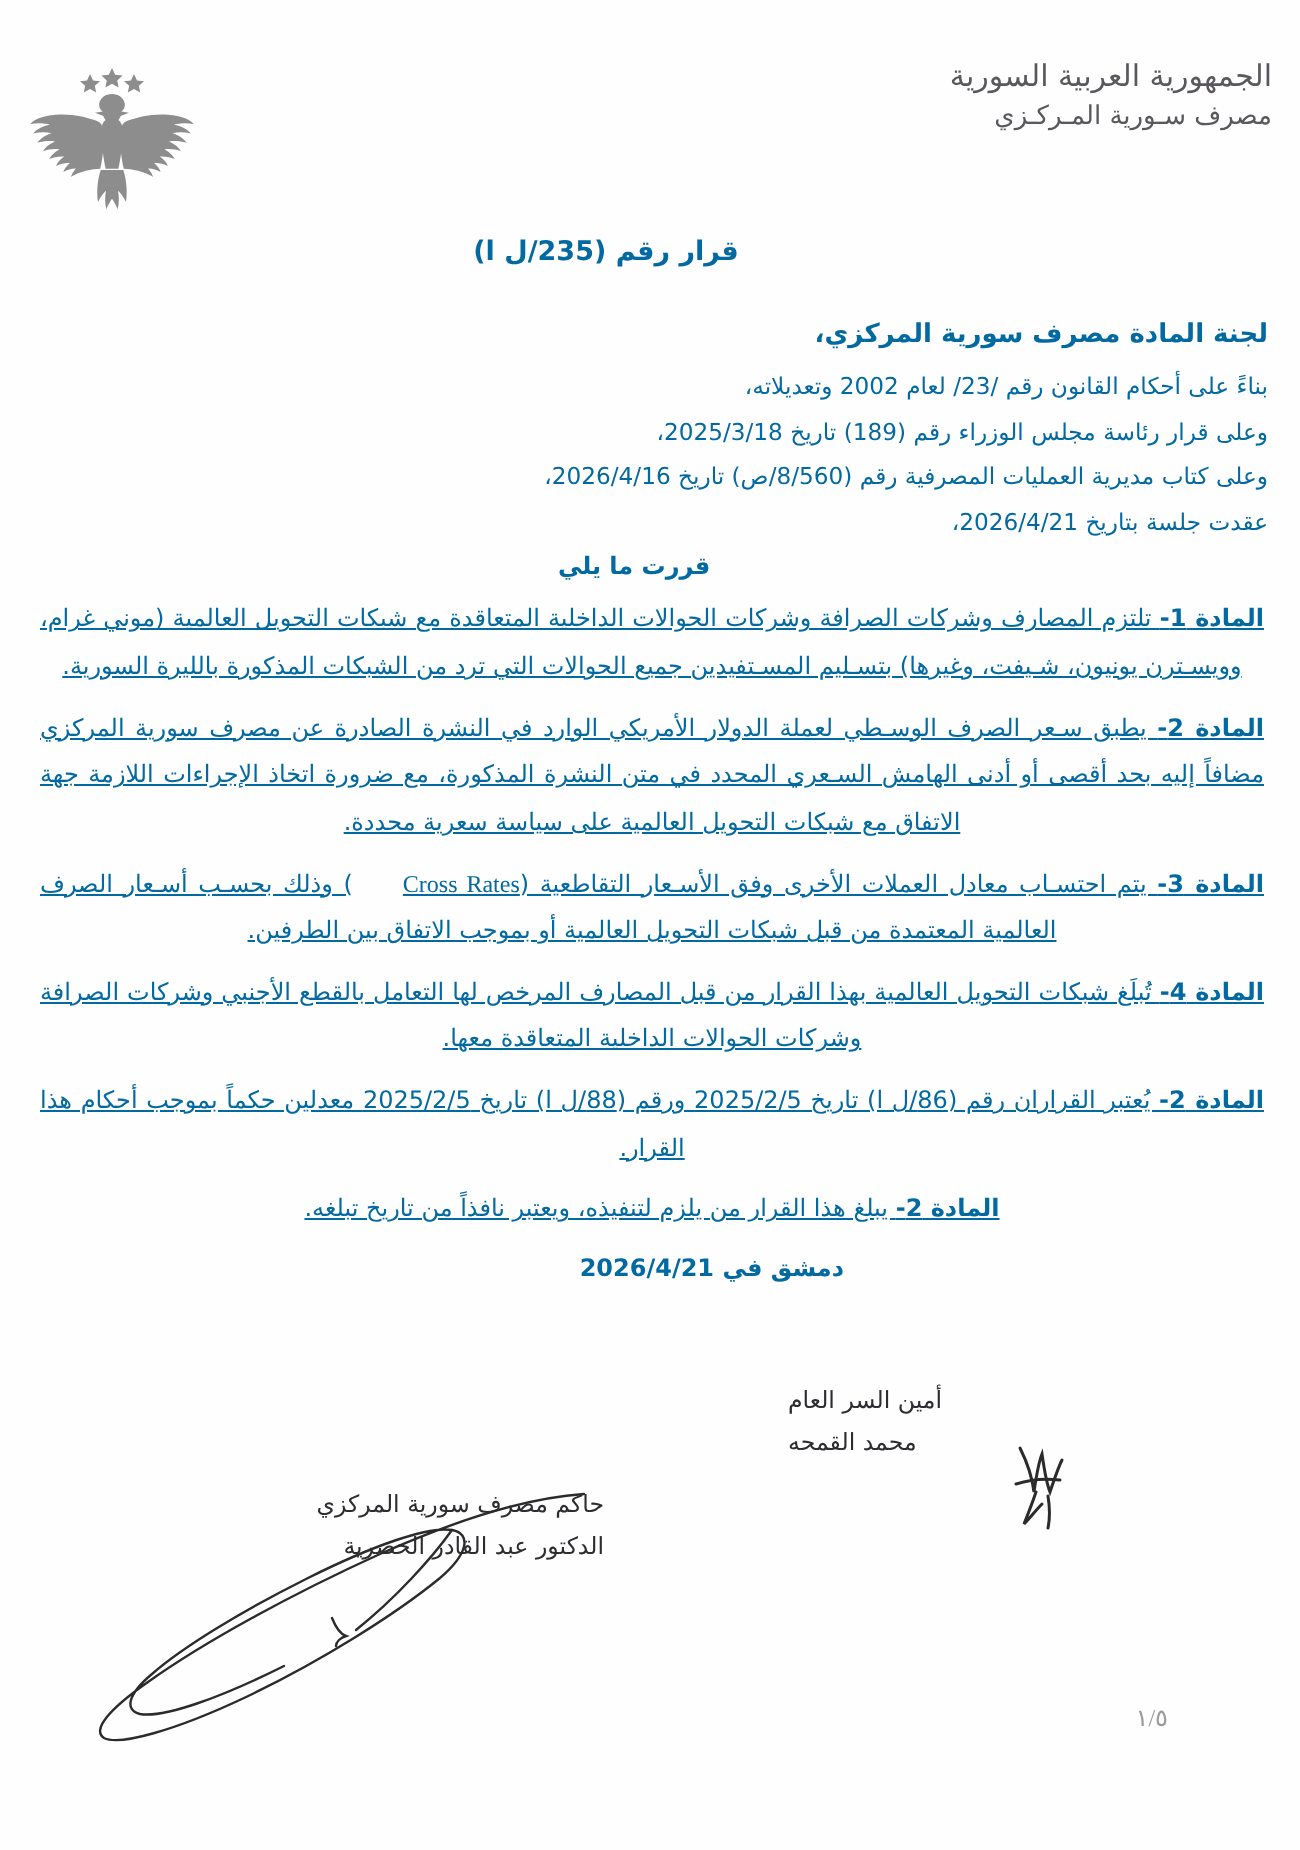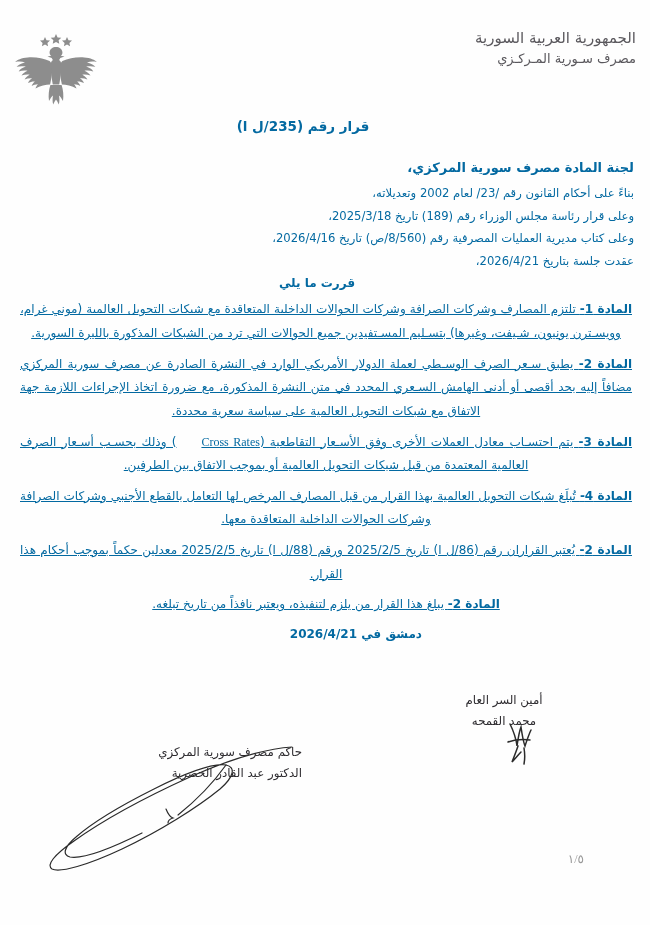--- a/index.html
+++ b/index.html
@@ -140,21 +140,21 @@
     padding-right: 206px;
   }
 
   
   .sig-secretary {
     position: absolute;
     top: 690px;
     right: 36px;
     width: 220px;
     direction: rtl;
-    text-align: center;
+    text-align: left;
     font-size: 11.8px;
     line-height: 1.75;
     color: #2e2c30;
   }
   .sig-governor {
     position: absolute;
     top: 742px;
     left: 52px;
     width: 250px;
     direction: rtl;

